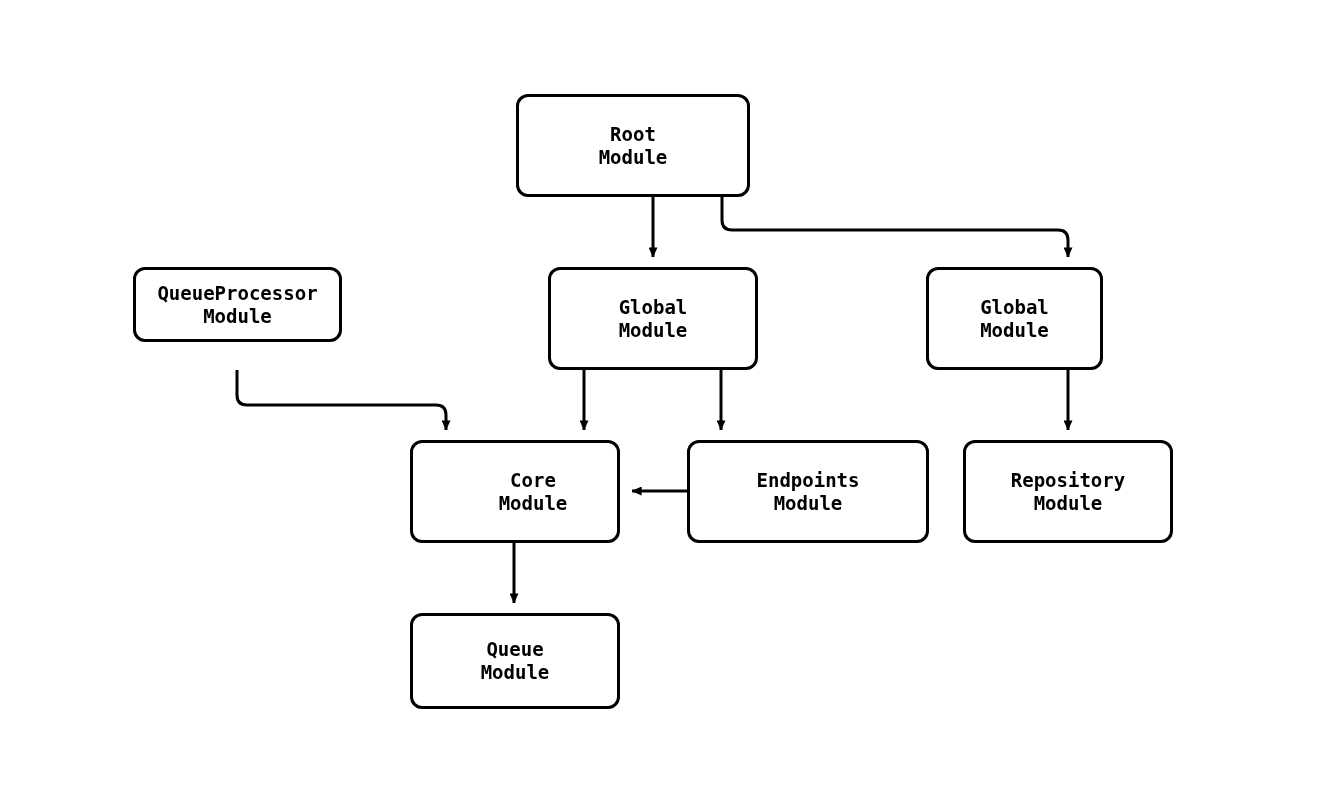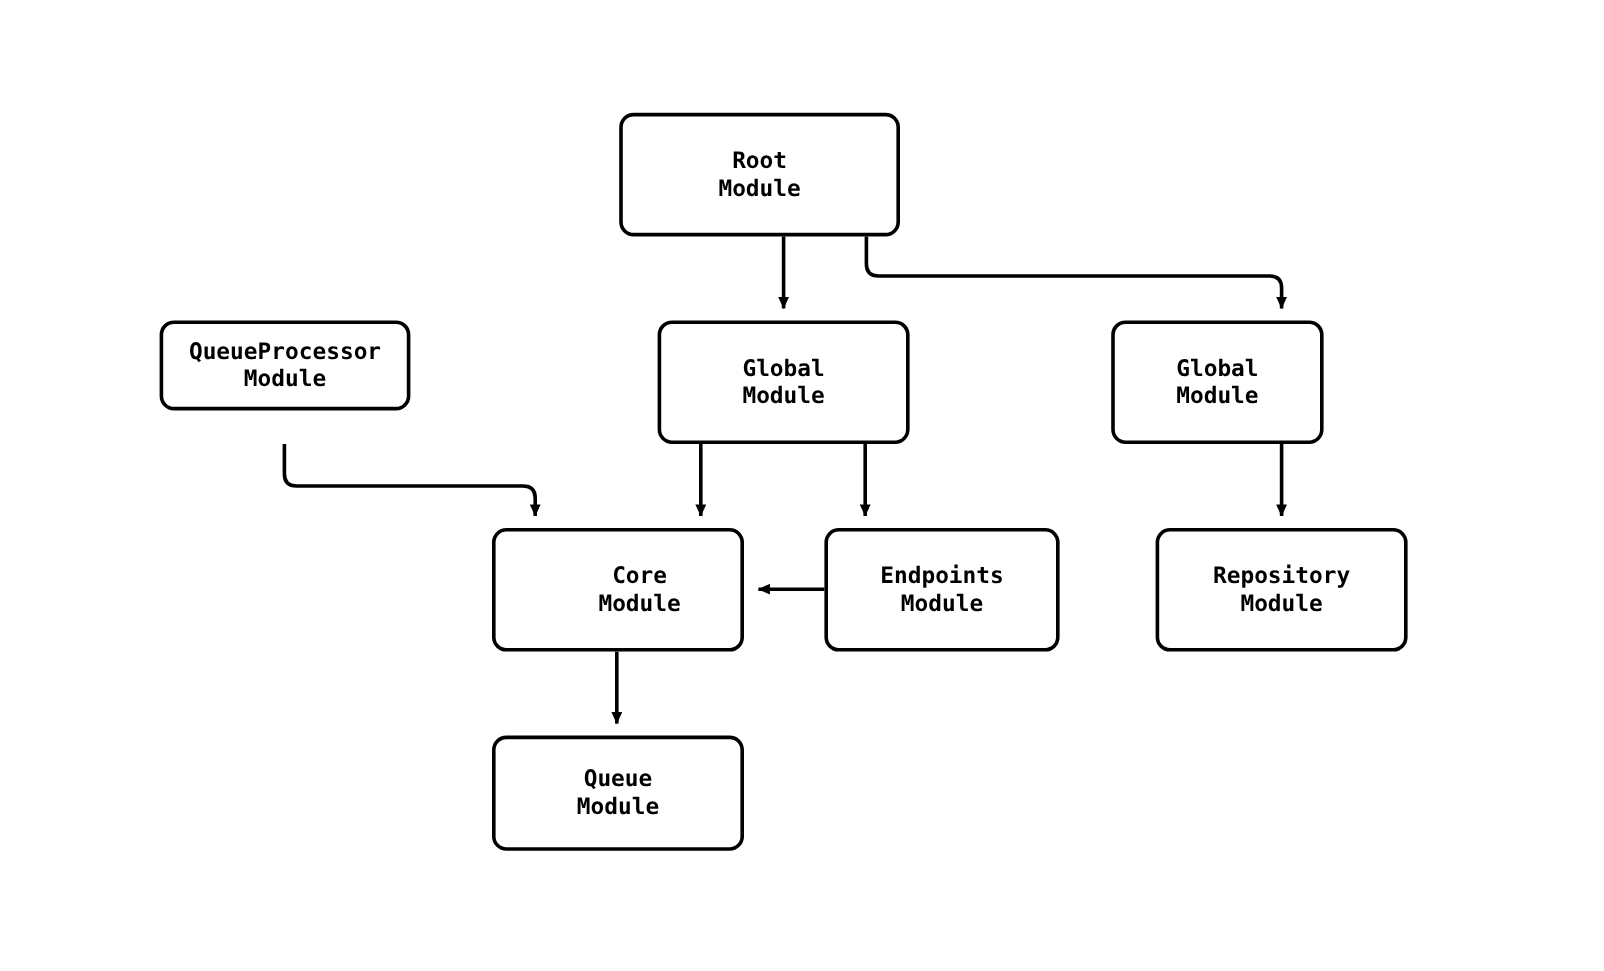--- a/index.html
+++ b/index.html
@@ -98,21 +98,21 @@
   <div class="node" id="node-global" style="left: 926px; top: 267px; width: 177px; height: 103px;">
     <div class="node-label">Global
 Module</div>
   </div>
 
   <div class="node" id="node-core" style="left: 410px; top: 440px; width: 210px; height: 103px; padding-left: 36px;">
     <div class="node-label">Core
 Module</div>
   </div>
 
-  <div class="node" id="node-endpoints" style="left: 687px; top: 440px; width: 196px; height: 103px;">
+  <div class="node" id="node-endpoints" style="left: 687px; top: 440px; width: 242px; height: 103px;">
     <div class="node-label">Endpoints
 Module</div>
   </div>
 
   <div class="node" id="node-repository" style="left: 963px; top: 440px; width: 210px; height: 103px;">
     <div class="node-label">Repository
 Module</div>
   </div>
 
   <div class="node" id="node-queue" style="left: 410px; top: 613px; width: 210px; height: 96px;">

